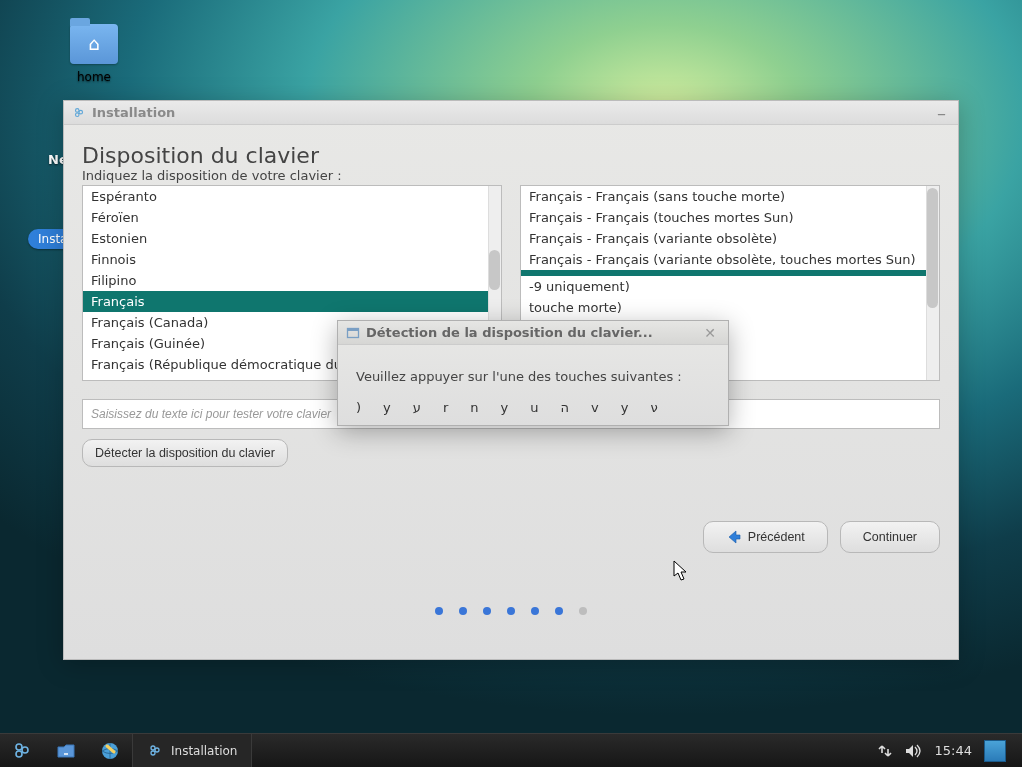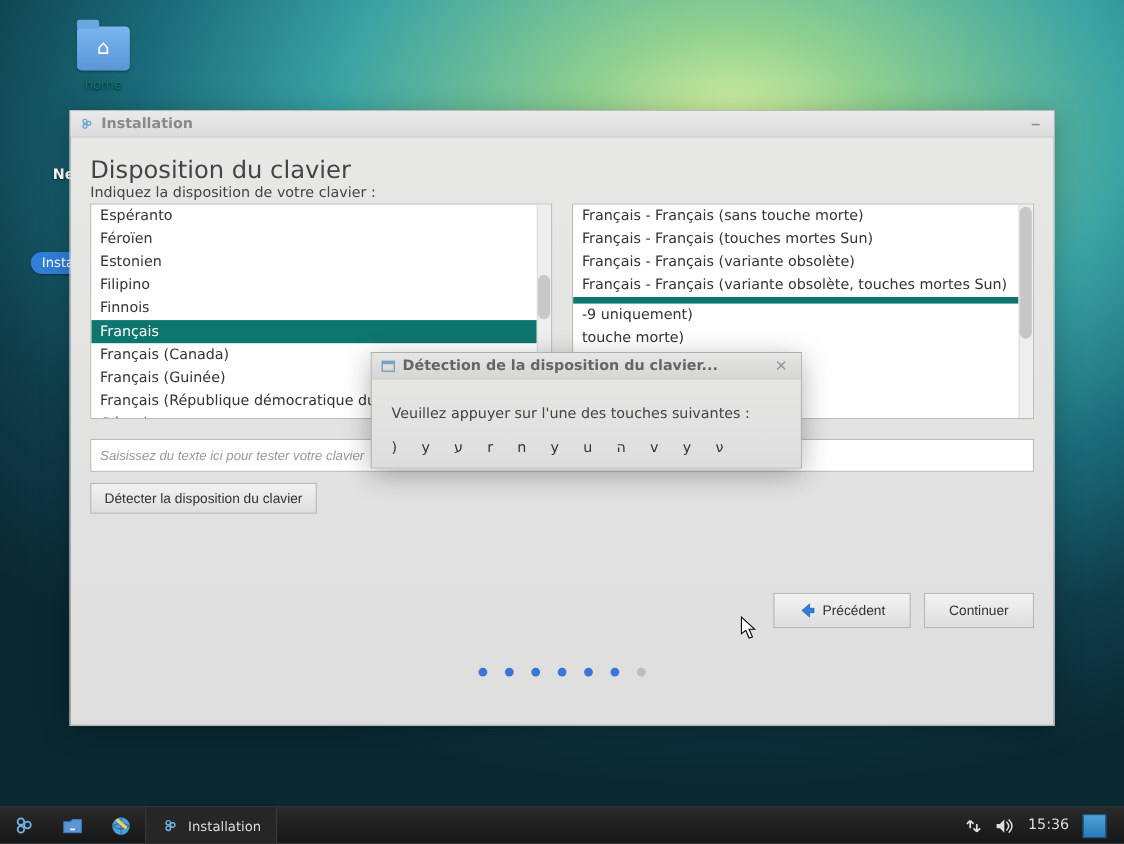--- a/index.html
+++ b/index.html
@@ -14,21 +14,21 @@
     width: 48px; height: 40px; margin: 0 auto;
     background: linear-gradient(#7ab6f0, #5a96d8);
     border-radius: 4px; position: relative;
     box-shadow: 0 1px 2px rgba(0,0,0,0.3);
   }
   .desktop-icon .folder::before {
     content:""; position:absolute; top:-6px; left:0; width:20px; height:8px;
     background:#6aa6e0; border-radius:2px 2px 0 0;
   }
   .desktop-icon .folder .home-glyph { color:#fff; font-size:18px; position:absolute; left:0; right:0; top:9px; }
-  .desktop-icon .label { color:#0f766e; font-size:12px; margin-top:6px; text-shadow:0 1px 2px rgba(0,0,0,0.7); }
+  .desktop-icon .label { color:#000000; font-size:12px; margin-top:6px; text-shadow:0 1px 2px rgba(0,0,0,0.7); }
 
   .edge-label { position:absolute; top:152px; left:48px; color:#fff; font-size:13px; font-weight:bold; text-shadow:0 1px 2px rgba(0,0,0,0.6); }
   .install-pill {
     position:absolute; top:229px; left:28px;
     background:#2f7fd9; color:#fff; font-size:12px; padding:3px 10px;
     border-radius:11px; box-shadow:0 1px 2px rgba(0,0,0,0.4);
   }
 
   .window {
     position:absolute; top:100px; left:63px; width:896px; height:560px;
@@ -70,25 +70,25 @@
   .test-input {
     width:100%; margin-top:18px; height:30px;
     border:1px solid #bcbcbc; background:#fff; padding:0 8px;
     font-size:12px; color:#333;
   }
   .test-input::placeholder { color:#999; font-style:italic; }
 
   .detect-btn, .nav-btn {
     margin-top:10px; height:28px; padding:0 12px;
     background:linear-gradient(#f2f2f2, #dedede);
-    border:1px solid #b8b8b8; border-radius:0;
+    border:1px solid #b8b8b8; border-radius:10px;
     font-size:12.5px; color:#333; cursor:pointer;
     display:inline-flex; align-items:center; gap:6px;
   }
-  .nav-row { position:absolute; right:18px; bottom:88px; display:flex; gap:12px; }
+  .nav-row { position:absolute; right:18px; bottom:106px; display:flex; gap:12px; }
   .nav-btn { margin:0; height:32px; padding:0 22px; }
   .nav-btn .arrow { width:16px; height:16px; }
 
   .dots { position:absolute; left:0; right:0; bottom:44px; display:flex; justify-content:center; gap:16px; }
   .dot { width:8px; height:8px; border-radius:50%; background:#3a76d8; }
   .dot.inactive { background:#bdbdbd; }
 
   .popup {
     position:absolute; top:320px; left:337px; width:392px; height:106px;
     background:linear-gradient(#e8e8e6, #dedede);
@@ -155,22 +155,22 @@
   <div class="content">
     <h2 class="heading">Disposition du clavier</h2>
     <div class="instruct">Indiquez la disposition de votre clavier :</div>
 
     <div class="columns">
       <div class="listbox" id="left-list">
         <div class="items">
             <div class="item">Espéranto</div>
             <div class="item">Féroïen</div>
             <div class="item">Estonien</div>
+            <div class="item">Finnois</div>
             <div class="item">Filipino</div>
-            <div class="item">Finnois</div>
             <div class="item selected">Français</div>
             <div class="item">Français (Canada)</div>
             <div class="item">Français (Guinée)</div>
             <div class="item">Français (République démocratique du Congo)</div>
             <div class="item">Géorgien</div>
             <div class="item">Grec</div>
           </div>
         <div class="scrollbar">
             <div class="thumb" style="top:64px; height:40px;"></div>
           </div>
@@ -302,16 +302,16 @@
       <svg width="16" height="16" viewBox="0 0 16 16">
           <path d="M5 3 L5 10 M5 3 L2 6 M5 3 L8 6 M11 13 L11 6 M11 13 L8 10 M11 13 L14 10" stroke="#ddd" stroke-width="1.6" fill="none"></path>
         </svg>
     </span>
     <span>
       <svg width="18" height="16" viewBox="0 0 18 16">
           <path d="M1 6 L4 6 L8 2 L8 14 L4 10 L1 10 Z" fill="#ddd"></path>
           <path d="M10 4 Q14 8 10 12 M12 2 Q18 8 12 14" stroke="#ddd" fill="none" stroke-width="1.3"></path>
         </svg>
     </span>
-    <span class="clock">15:36</span>
+    <span class="clock">15:44</span>
     <div class="show-desktop"></div>
   </div>
 </div>
 
 </body></html>

